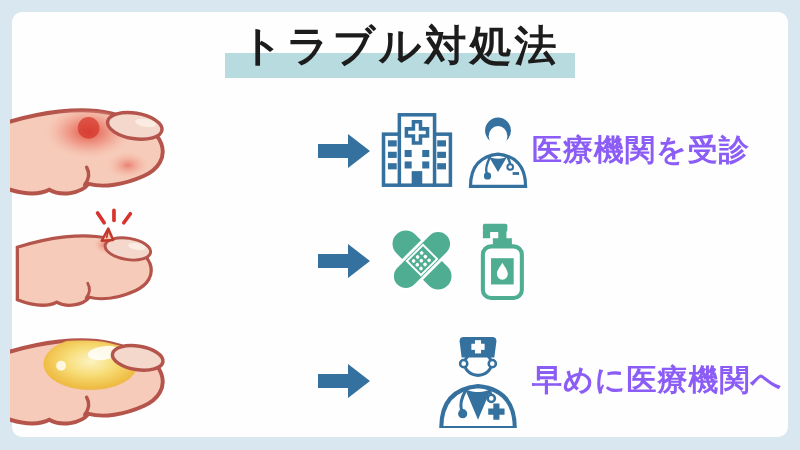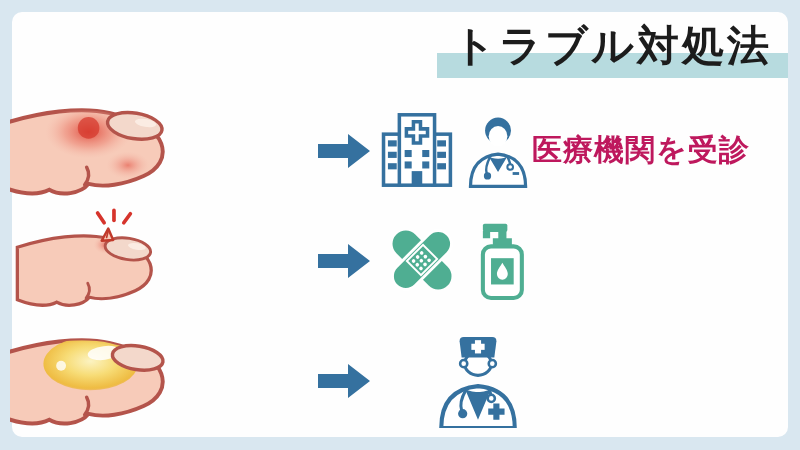--- a/index.html
+++ b/index.html
@@ -7,21 +7,21 @@
     width:800px;height:450px;overflow:hidden;
     background:#d9e7f0;
     font-family:"Liberation Sans","DejaVu Sans",sans-serif;
     position:relative;
   }
   .card{
     position:absolute;left:12px;top:12px;width:776px;height:425px;
     background:#fefefe;border-radius:10px;
   }
   .title-wrap{
-    position:absolute;top:6px;left:0;right:0;text-align:right;
+    position:absolute;top:6px;left:0;right:0;text-align:center;
   }
   .title{
     display:inline-block;
     font-size:42px;font-weight:900;color:#1c1c1c;letter-spacing:3px;
     background:linear-gradient(to bottom, transparent 58%, #b7dbdf 58%);
     padding:0 16px 4px 16px;
   }
   .row{position:absolute;left:0;right:0;height:104px;}
   .row1{top:86px;}
   .row2{top:196px;}
@@ -33,21 +33,21 @@
     font-size:30px;font-weight:900;color:#c2342c;letter-spacing:1px;
   }
   .arrow{position:absolute;left:306px;top:33px;width:52px;height:40px;}
   .icons{
     position:absolute;left:368px;width:152px;height:104px;
     display:flex;align-items:center;justify-content:center;gap:10px;
   }
   .row3 .icons{left:390px;}
   .action{
     position:absolute;left:520px;right:6px;height:104px;line-height:104px;
-    font-size:30px;font-weight:900;color:#be185d;letter-spacing:1px;
+    font-size:30px;font-weight:900;color:#8b5cf6;letter-spacing:1px;
     white-space:nowrap;
   }
 </style>
 </head>
 <body>
 
 <div class="card">
 
   <div class="title-wrap">
     <span class="title">トラブル対処法</span>
@@ -223,15 +223,16 @@
         <path d="M10,94 C10,66 25,55 46,53 C67,55 82,66 82,94 Z" fill="#fff" stroke="#35719f" stroke-width="4"></path>
         <path d="M33,55 L46,86 L59,55 C54,60 38,60 33,55 Z" fill="#35719f"></path>
         <path d="M34,57 C30,64 28,71 30,77" fill="none" stroke="#35719f" stroke-width="3"></path>
         <circle cx="31" cy="80" r="4.5" fill="#35719f"></circle>
         <path d="M57,56 C58,59 58.5,61 58.5,62" fill="none" stroke="#35719f" stroke-width="3"></path>
         <circle cx="59" cy="65" r="3.5" fill="#fff" stroke="#35719f" stroke-width="2.5"></circle>
         <path d="M61,70 h6 v5 h5 v6 h-5 v5 h-6 v-5 h-5 v-6 h5 Z" fill="#35719f"></path>
       </svg>
     </div>
 
+    <div class="action">早めに医療機関へ</div>
   </div>
 
 </div>
 
 </body></html>

